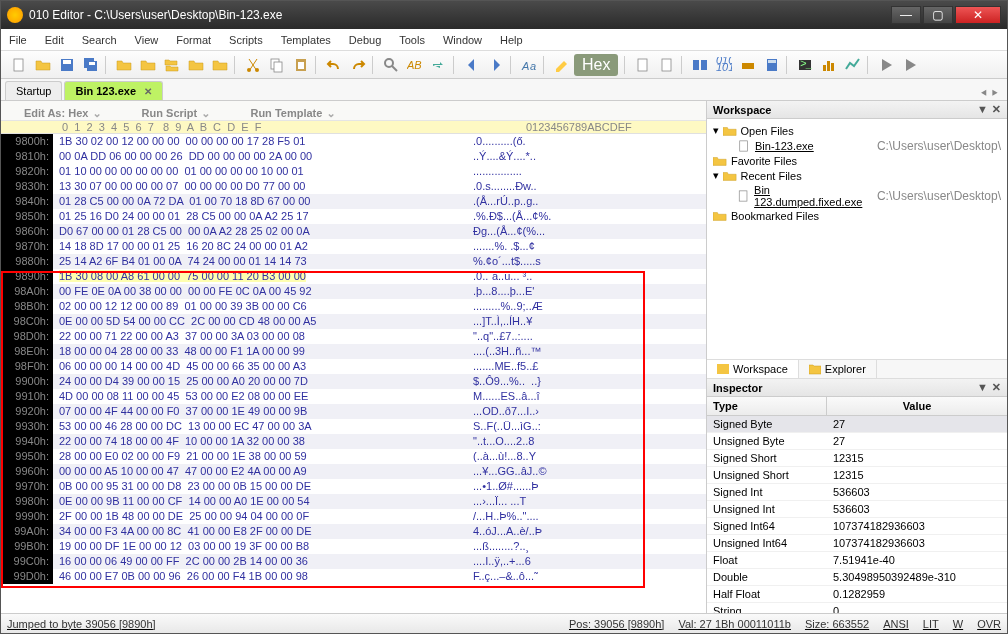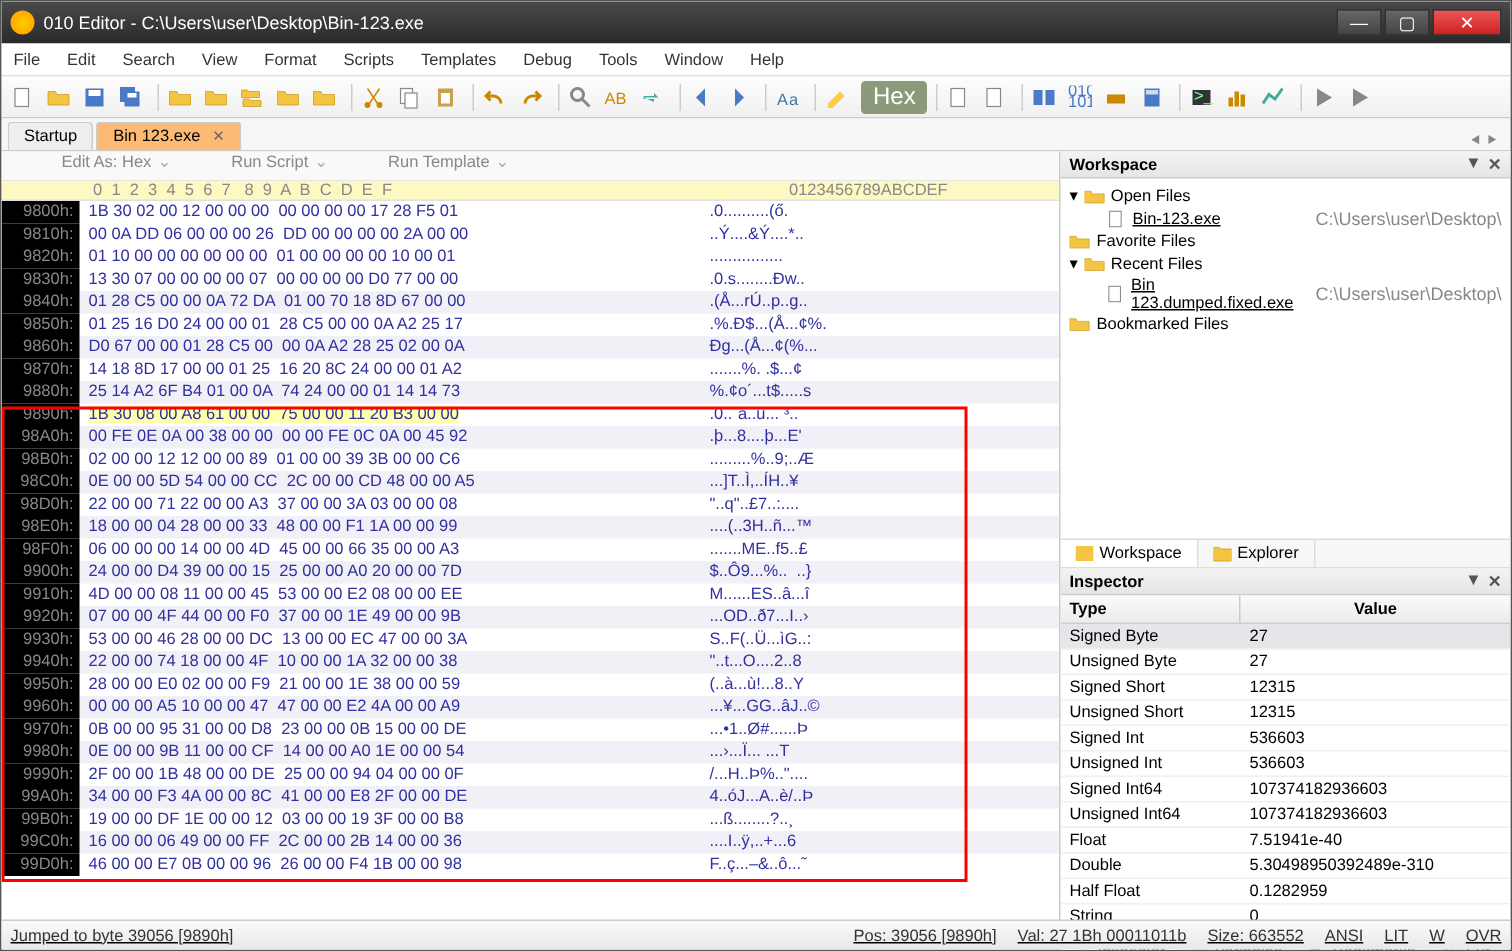--- a/index.html
+++ b/index.html
@@ -9,33 +9,33 @@
 .titlebar .icon { width: 16px; height: 16px; background: radial-gradient(circle, #ffcc00, #ff9900); border-radius: 50%; margin-right: 6px; }
 .titlebar .title { flex: 1; font-size: 12px; }
 .winbtns { display: flex; gap: 2px; }
 .winbtn { width: 30px; height: 18px; background: linear-gradient(#666,#444); color: #fff; text-align: center; line-height: 16px; font-size: 12px; border: 1px solid #333; }
 .winbtn.close { background: linear-gradient(#e55,#c22); width: 46px; }
 
 .menubar { height: 22px; background: #fff; display: flex; align-items: center; padding: 0 8px; gap: 18px; border-bottom: 1px solid #ddd; }
 .menubar span { color: #333; cursor: default; }
 
 .toolbar { height: 28px; background: linear-gradient(#fdfdfd,#f0f0f0); display: flex; align-items: center; padding: 2px 6px; gap: 4px; border-bottom: 1px solid #ccc; }
-.tbtn { width: 20px; height: 20px; display: flex; align-items: center; justify-content: flex-start; }
+.tbtn { width: 20px; height: 20px; display: flex; align-items: center; justify-content: flex-end; font-style: italic; }
 .tbtn svg { width: 16px; height: 16px; }
 .tsep { width: 1px; height: 18px; background: #ccc; margin: 0 2px; }
 .hexbtn { background: #8a9a7a; color: #fff; padding: 2px 8px; border-radius: 3px; font-size: 16px; }
 
 .tabbar { height: 22px; background: #f7f7f7; display: flex; align-items: flex-end; padding: 0 4px; border-bottom: 1px solid #ccc; }
 .tab { padding: 3px 10px; background: #eee; border: 1px solid #ccc; border-bottom: none; margin-right: 2px; border-radius: 3px 3px 0 0; display: flex; align-items: center; gap: 4px; }
-.tab.active { background: #fdba74; font-weight: normal; }
+.tab.active { background: #bef264; font-weight: bold; }
 .tab .x { color: #666; font-size: 10px; margin-left: 4px; }
 .tabbar-spacer { flex: 1; }
 .tabbar-arrows { display: flex; gap: 2px; color: #888; padding: 0 4px; }
 
-.subtoolbar { height: 20px; background: #f9f9f7; display: flex; align-items: flex-start; padding: 0 40px; gap: 40px; color: #888; font-size: 11px; border-bottom: 1px solid #e5e5e5; }
+.subtoolbar { height: 20px; background: #f9f9f7; display: flex; align-items: flex-end; padding: 0 23px; gap: 40px; color: #888; font-size: 11px; border-bottom: 1px solid #e5e5e5; font-weight: bold; }
 .subtoolbar span::after { content: "⌄"; margin-left: 4px; color: #aaa; }
 
 .main { display: flex; height: 543px; }
 .hexpane { width: 706px; background: #fff; overflow: hidden; position: relative; border-right: 1px solid #ccc; }
 .hexheader { display: flex; background: #fef9c3; color: #888; font-family: Consolas, monospace; font-size: 12px; border-bottom: 1px solid #e0e0e0; }
 .hexheader .addr { width: 52px; }
 .hexheader .cols { flex: 1; padding-left: 6px; letter-spacing: 0; white-space: pre; }
 .hexheader .ascii { width: 180px; white-space: pre; }
 
 .hexbody { font-family: Consolas, monospace; font-size: 12px; line-height: 15px; }

